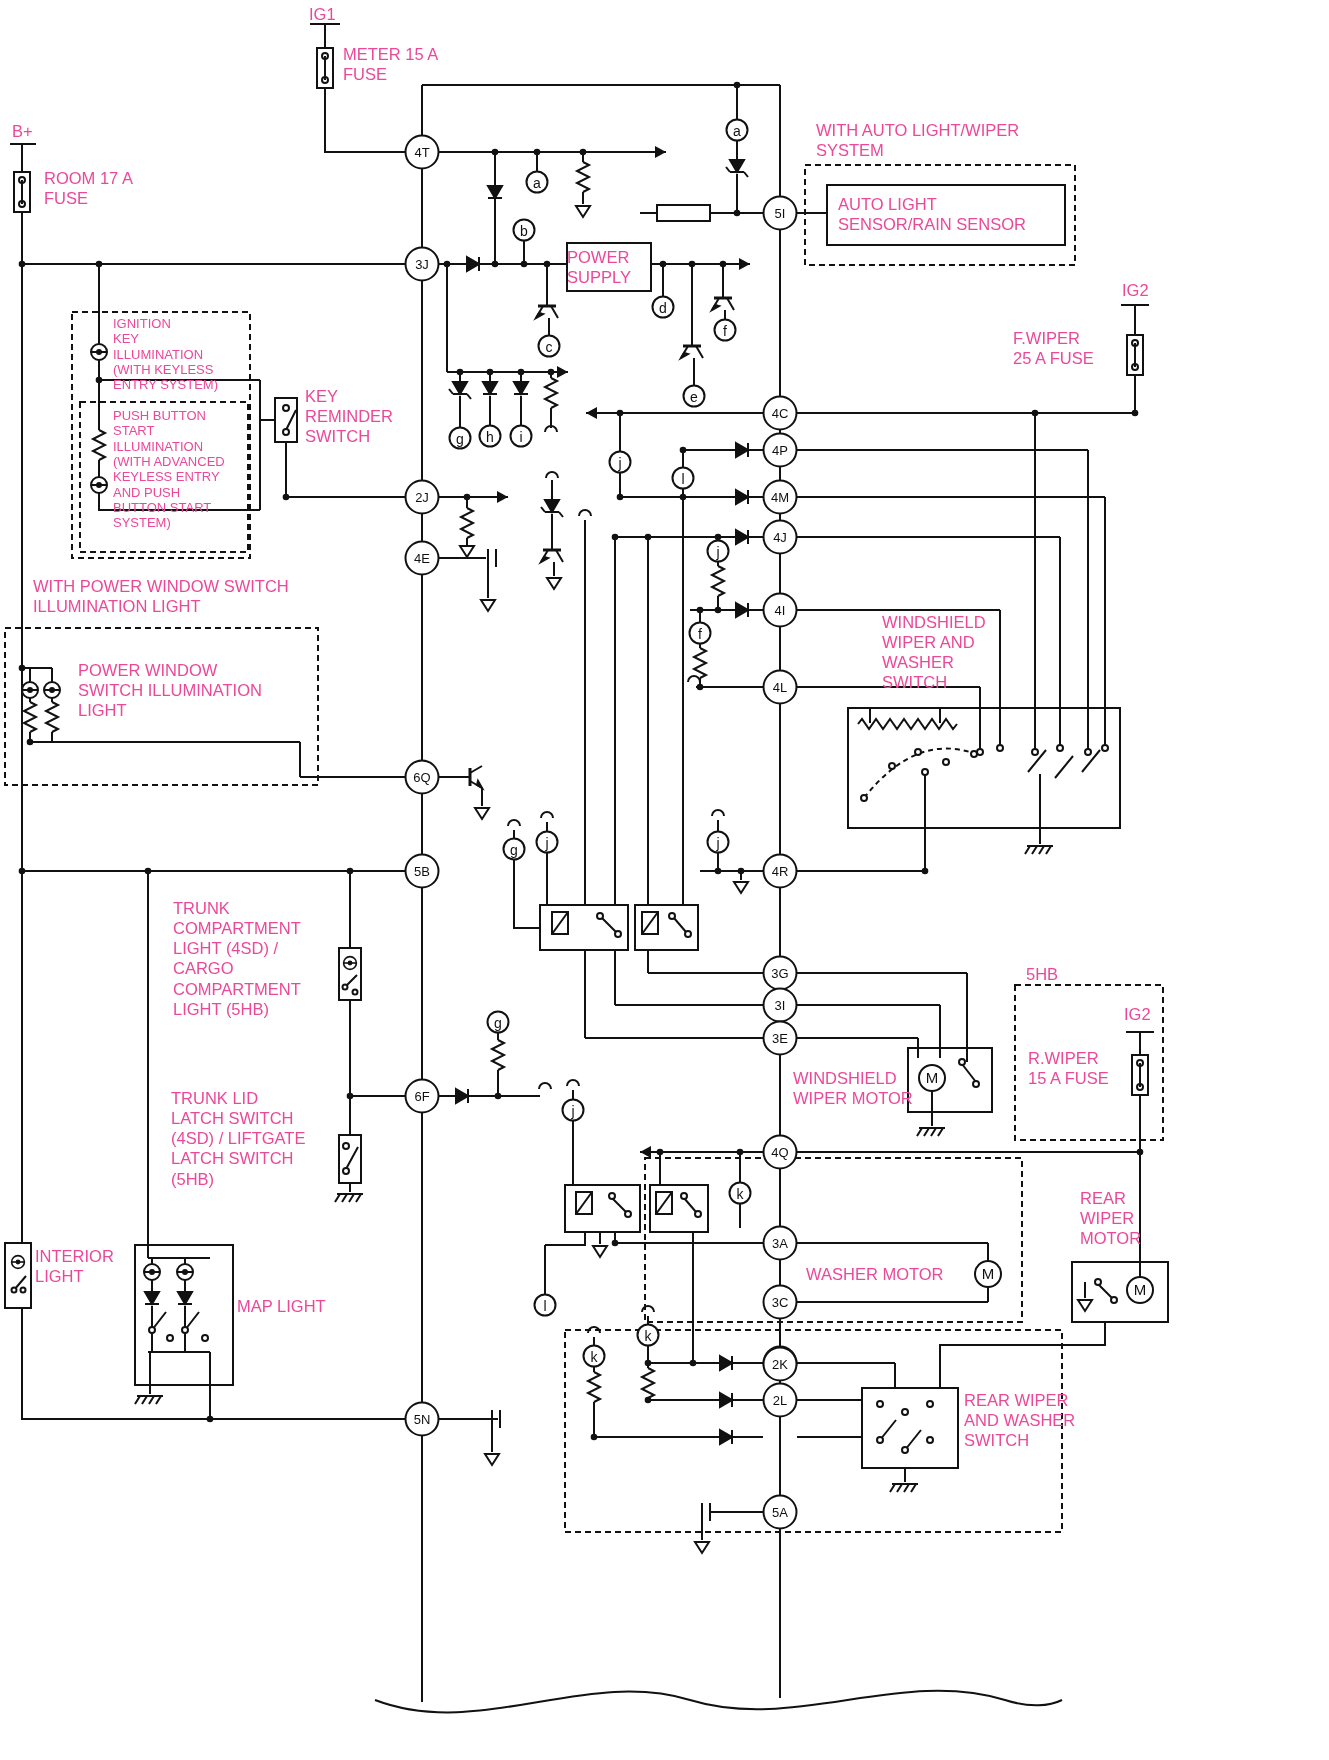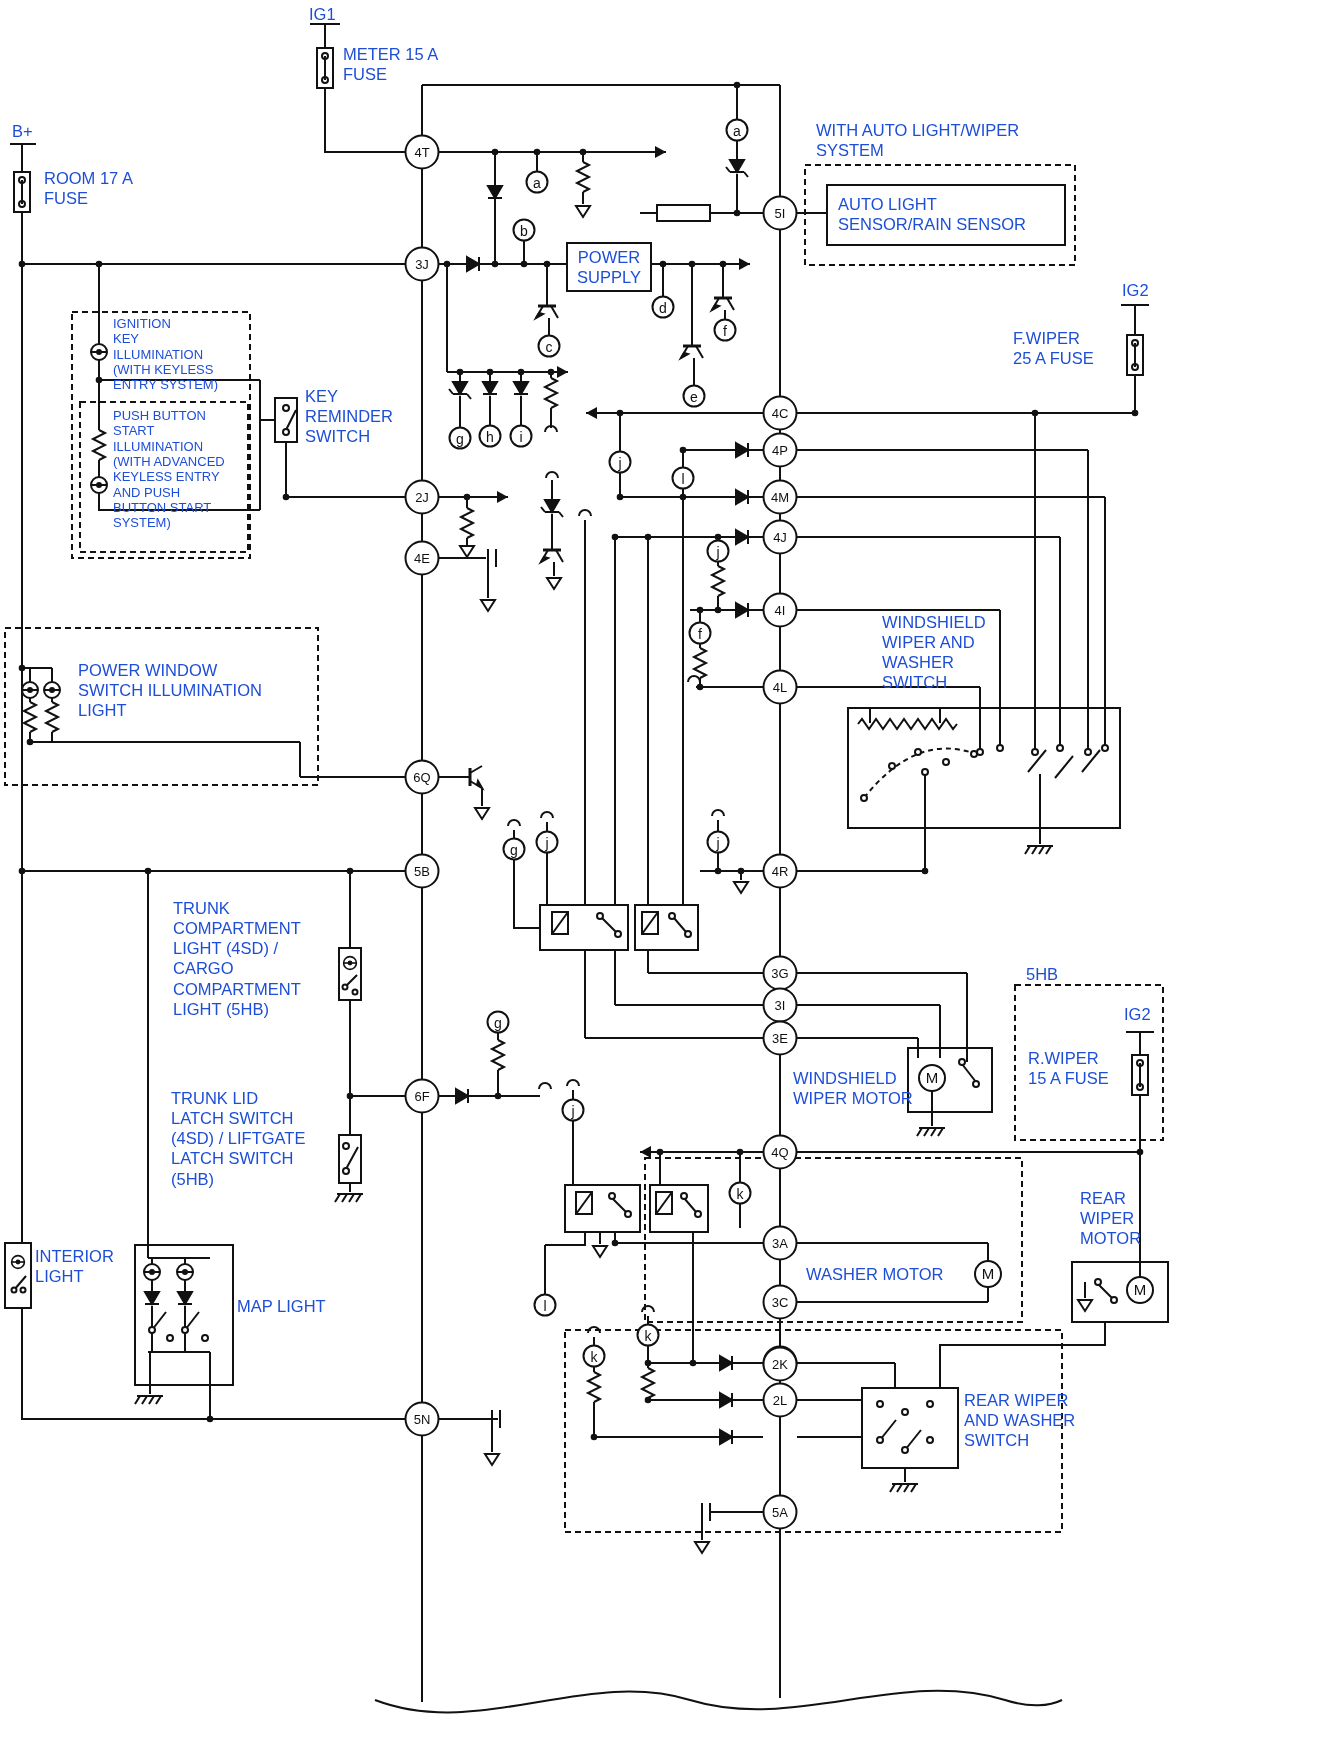--- a/index.html
+++ b/index.html
@@ -1,22 +1,22 @@
 <!DOCTYPE html>
 <html><head>
 <meta charset="utf-8">
 <style>
   *{box-sizing:border-box;margin:0;padding:0}
   body{background:#fff}
   .stage{position:relative;width:1329px;height:1760px;background:#fff;
          font-family:"Liberation Sans",sans-serif;color:#111;overflow:hidden}
   svg.wires{position:absolute;left:0;top:0}
-  .lbl{position:absolute;white-space:pre-line;font-size:16.5px;line-height:1.22;color:#1d4ed8;z-index:2}
+  .lbl{position:absolute;white-space:pre-line;font-size:16.5px;line-height:1.22;color:#ec4899;z-index:2}
   .lbl.sm{font-size:13px;line-height:1.18}
-  .lbl.ctr{text-align:center}
+  .lbl.ctr{}
   .conn{position:absolute;width:35px;height:35px;border:2.5px solid #111;border-radius:50%;
         background:#fff;display:flex;align-items:center;justify-content:center;
         font-size:13px;transform:translate(-50%,-50%);z-index:3}
   .pin{position:absolute;width:23px;height:23px;border:2px solid #111;border-radius:50%;
        background:#fff;display:flex;align-items:center;justify-content:center;
        font-size:14px;transform:translate(-50%,-50%);z-index:3}
 </style>
 </head>
 <body>
 
@@ -434,20 +434,22 @@
 KEYLESS ENTRY
 AND PUSH
 BUTTON START
 SYSTEM)</div>
 <div class="lbl" style="left:305px;top:386px">KEY
 REMINDER
 SWITCH</div>
 <div class="lbl" style="left:1122px;top:280px">IG2</div>
 <div class="lbl" style="left:1013px;top:328px">F.WIPER
 25 A FUSE</div>
+<div class="lbl" style="left:33px;top:576px">WITH POWER WINDOW SWITCH
+ILLUMINATION LIGHT</div>
 <div class="lbl" style="left:78px;top:660px">POWER WINDOW
 SWITCH ILLUMINATION
 LIGHT</div>
 <div class="lbl" style="left:882px;top:612px">WINDSHIELD
 WIPER AND
 WASHER
 SWITCH</div>
 <div class="lbl" style="left:173px;top:898px">TRUNK
 COMPARTMENT
 LIGHT (4SD) /

